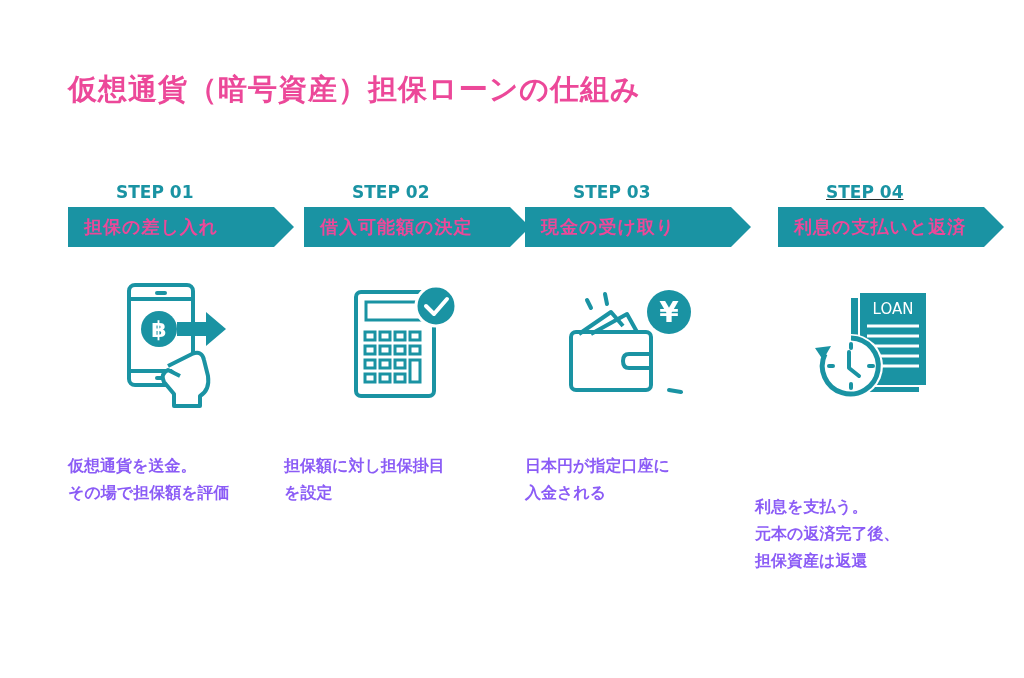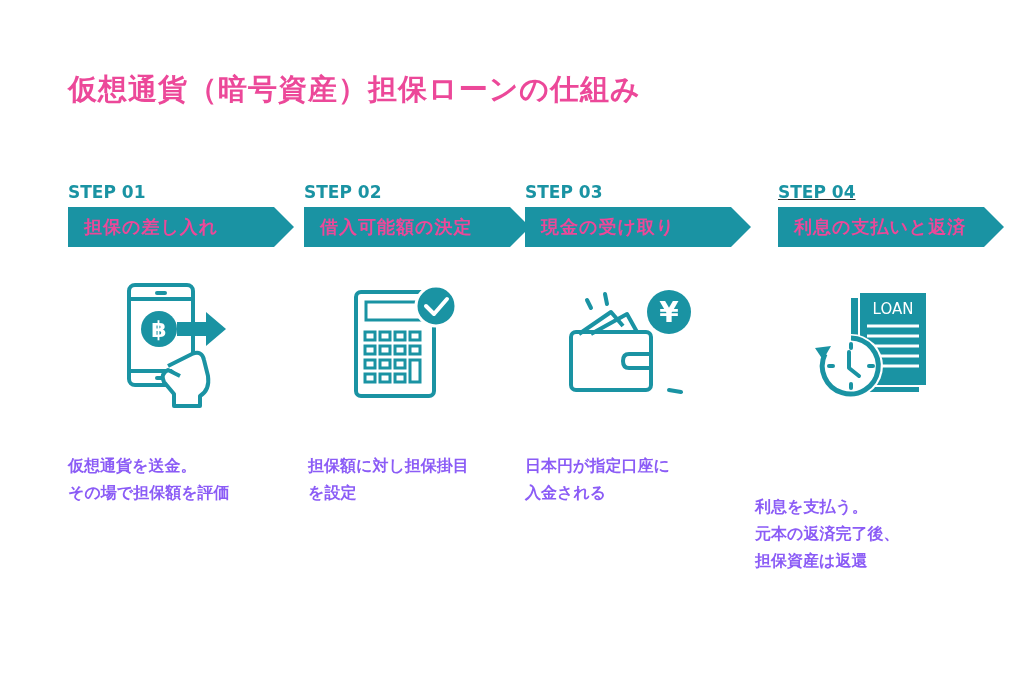--- a/index.html
+++ b/index.html
@@ -1,20 +1,20 @@
 <!DOCTYPE html>
 <html><head>
 <meta charset="utf-8">
 <style>
   html, body { margin:0; padding:0; }
   body { width:1024px; height:678px; background:#ffffff; position:relative; overflow:hidden;
          font-family:"DejaVu Sans","Liberation Sans",sans-serif; color:#2b2b2b; }
   .title { position:absolute; left:68px; top:70px; font-size:29px; font-weight:bold; letter-spacing:1px; color:#ec4899; }
   .step { position:absolute; top:180px; width:230px; }
-  .step-label { font-size:17px; font-weight:bold; color:#1a93a3; height:24px; line-height:24px; }
+  .step-label { font-size:17px; font-weight:bold; color:#1a93a3; height:24px; line-height:24px;margin-left:48px; }
   .banner { position:relative; height:40px; margin-top:3px; }
   .banner svg { position:absolute; left:0; top:0; }
   .banner-text { position:absolute; left:16px; top:0; height:40px; line-height:40px; color:#ec4899; font-size:18px; font-weight:bold; letter-spacing:1px; }
   .icon { position:absolute; top:282px; width:120px; height:130px; }
   .desc { position:absolute; top:452px; font-size:16px; font-weight:bold; line-height:27px; color:#8b5cf6; }
 </style>
 </head>
 <body>
 
 <div class="title">仮想通貨（暗号資産）担保ローンの仕組み</div>
@@ -74,21 +74,21 @@
         <rect x="47" y="78" width="10" height="8"></rect>
       <rect x="17" y="92" width="10" height="8"></rect>
         <rect x="32" y="92" width="10" height="8"></rect>
         <rect x="47" y="92" width="10" height="8"></rect>
       <rect x="62" y="78" width="10" height="22"></rect>
     </g>
     <circle cx="88" cy="24" r="20" fill="#1a93a3" stroke="#fff" stroke-width="3"></circle>
     <polyline points="78,24 86,32 99,17" fill="none" stroke="#fff" stroke-width="4" stroke-linecap="round" stroke-linejoin="round"></polyline>
   </svg>
 </div>
-<div class="desc" style="left:308px;">
+<div class="desc" style="left:284px;">
   <div>担保額に対し担保掛目</div>
     <div>を設定</div>
 </div>
 
 <div class="step" style="left:525px;">
   <div class="step-label">STEP 03</div>
   <div class="banner">
     <svg width="230" height="40">
         <polygon points="0,0 206,0 226,20 206,40 0,40" fill="#1a93a3"></polygon>
       </svg>

